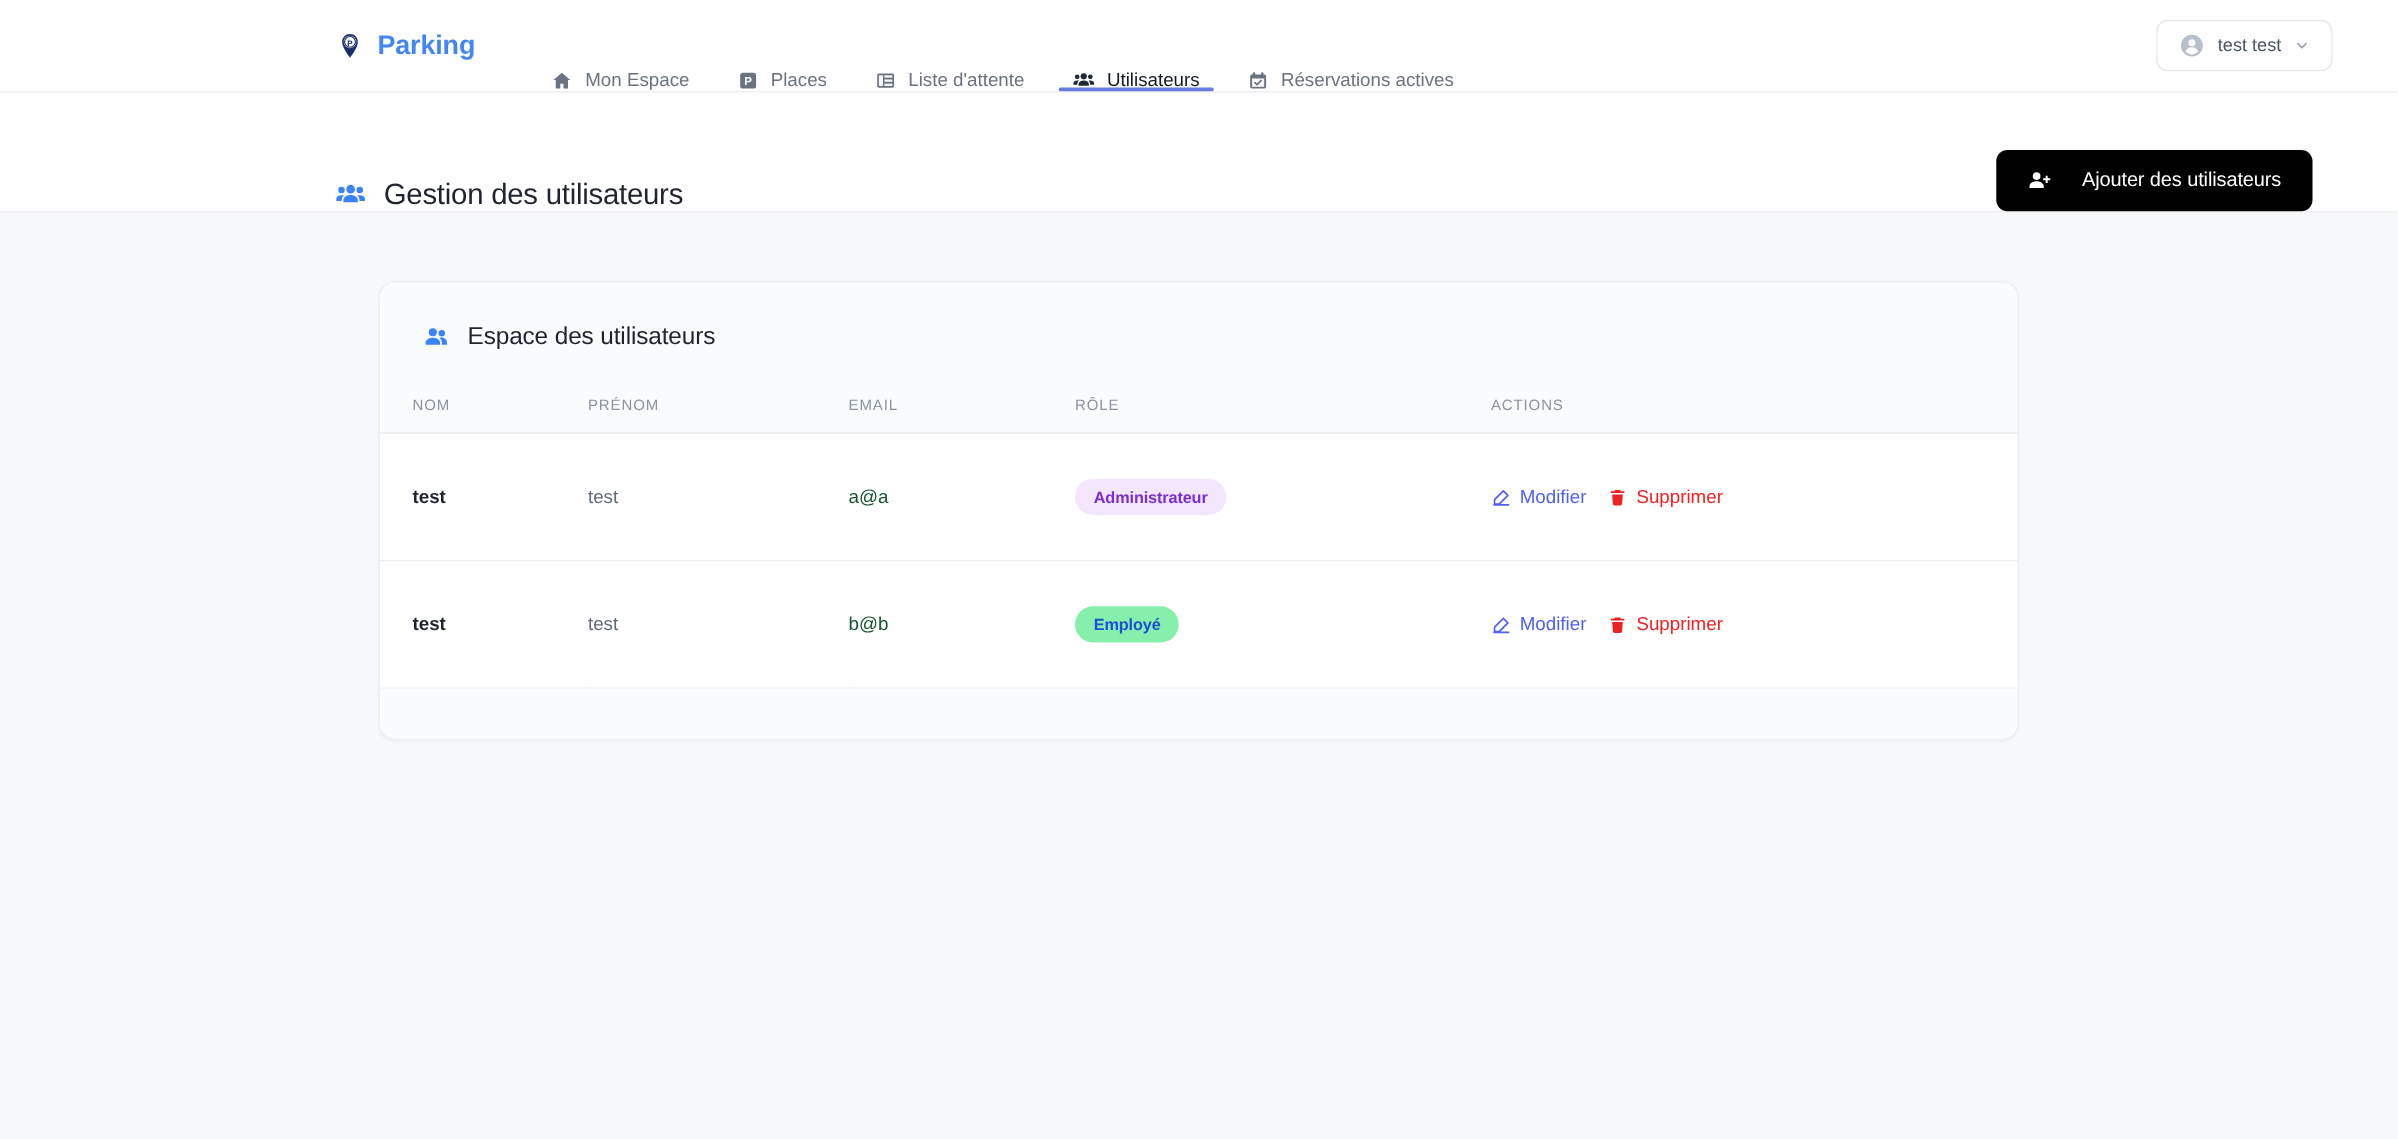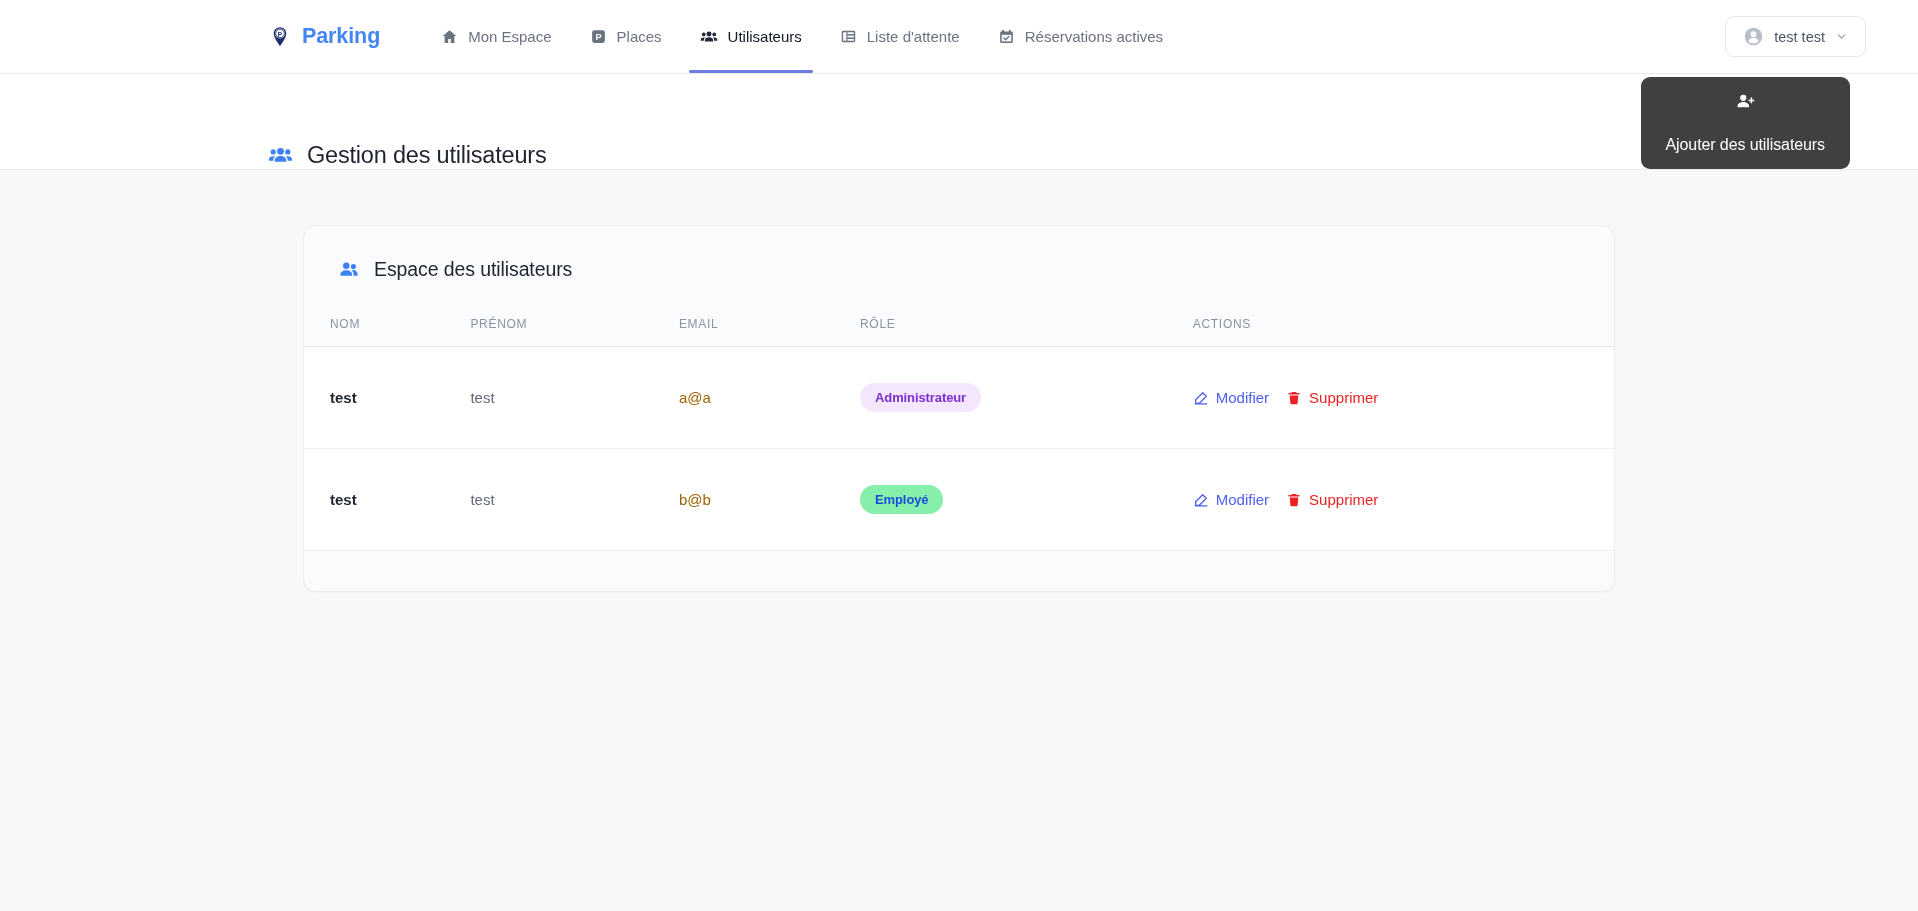--- a/index.html
+++ b/index.html
@@ -35,21 +35,21 @@
     font-size: 21.5px;
     font-weight: 700;
     color: #4285f4;
     letter-spacing: -0.1px;
   }
 
   .nav-items { display: flex; align-items: center; height: 74px; }
 
   .nav-item {
     display: flex;
-    align-items: center;
+    align-items: flex-end;
     gap: 10px;
     height: 72px;
     padding: 0 19px;
     font-size: 15px;
     color: #6b7280;
     cursor: pointer;
     position: relative;
     white-space: nowrap;
   }
   .nav-item .nav-ico { display: flex; align-items: center; color: #6b7280; }
@@ -95,30 +95,29 @@
     color: #1f2430;
     font-weight: 400;
     letter-spacing: -0.2px;
   }
 
   .add-btn {
     margin-left: auto;
     display: flex;
     align-items: center;
     gap: 25px;
-    background: #404040;
+    background: #000000;
     color: #ffffff;
     border: none;
     border-radius: 9px;
     padding: 15px 25px;
     font-size: 16px;
     font-family: "Liberation Sans", sans-serif;
     cursor: pointer;
     letter-spacing: -0.1px;
-    flex-direction: column;
   }
   .add-btn-ico { display: flex; align-items: center; }
 
   
   .main { padding: 55px 0 0 0; }
 
   .card {
     margin: 0 auto;
     width: 1312px;
     background: #fafbfc;
@@ -169,21 +168,21 @@
   .tbl tbody tr td:last-child  { padding-right: 26px; }
 
   .col-nom     { width: 158px; }
   .col-prenom  { width: 198px; }
   .col-email   { width: 172px; }
   .col-role    { width: 316px; }
   .col-actions { width: 400px; }
 
   .cell-nom    { color: #1f2430; font-weight: 700; }
   .cell-prenom { color: #616b7a; }
-  .cell-email  { color: #a16207; }
+  .cell-email  { color: #14532d; }
 
   .badge {
     display: inline-block;
     padding: 7px 15px;
     border-radius: 999px;
     font-size: 13px;
     font-weight: 700;
     letter-spacing: -0.1px;
   }
   .badge-admin    { background: #f4e6fd; color: #7b2fd0; }
@@ -236,45 +235,45 @@
     <div class="nav-item">
       <span class="nav-ico">
         <svg width="17" height="17" viewBox="0 0 24 24" fill="none">
           <rect x="3" y="3" width="18" height="18" rx="3.2" fill="currentColor"></rect>
           <text x="12" y="17" font-size="13" font-weight="700" fill="#ffffff" text-anchor="middle" font-family="Liberation Sans, sans-serif">P</text>
         </svg>
       </span>
       <span>Places</span>
     </div>
 
+    <div class="nav-item">
+      <span class="nav-ico">
+        <svg width="17" height="17" viewBox="0 0 24 24" fill="none">
+          <rect x="2.5" y="4" width="19" height="16" rx="2" fill="currentColor"></rect>
+          <rect x="4.4" y="6" width="4.6" height="12" fill="#ffffff" opacity="0.95"></rect>
+          <rect x="10.6" y="6" width="9" height="2.6" fill="#ffffff" opacity="0.95"></rect>
+          <rect x="10.6" y="10.7" width="9" height="2.6" fill="#ffffff" opacity="0.95"></rect>
+          <rect x="10.6" y="15.4" width="9" height="2.6" fill="#ffffff" opacity="0.95"></rect>
+        </svg>
+      </span>
+      <span>Liste d'attente</span>
+    </div>
+
     <div class="nav-item active">
       <span class="nav-ico">
         <svg width="18" height="18" viewBox="0 0 24 24" fill="currentColor">
           <circle cx="12" cy="8" r="3.3"></circle>
           <circle cx="5" cy="8.6" r="2.5"></circle>
           <circle cx="19" cy="8.6" r="2.5"></circle>
           <path d="M12 12.4c-3.2 0-5.5 1.7-5.5 3.8V18h11v-1.8c0-2.1-2.3-3.8-5.5-3.8z"></path>
           <path d="M5 12.6c-2.3 0-4 1.2-4 2.7V17h4.2v-.9c0-1.3.6-2.5 1.6-3.3-.6-.1-1.2-.2-1.8-.2z"></path>
           <path d="M19 12.6c-.6 0-1.2.1-1.8.2 1 .8 1.6 2 1.6 3.3v.9H23v-1.7c0-1.5-1.7-2.7-4-2.7z"></path>
         </svg>
       </span>
       <span>Utilisateurs</span>
-    </div>
-
-    <div class="nav-item">
-      <span class="nav-ico">
-        <svg width="17" height="17" viewBox="0 0 24 24" fill="none">
-          <rect x="2.5" y="4" width="19" height="16" rx="2" fill="currentColor"></rect>
-          <rect x="4.4" y="6" width="4.6" height="12" fill="#ffffff" opacity="0.95"></rect>
-          <rect x="10.6" y="6" width="9" height="2.6" fill="#ffffff" opacity="0.95"></rect>
-          <rect x="10.6" y="10.7" width="9" height="2.6" fill="#ffffff" opacity="0.95"></rect>
-          <rect x="10.6" y="15.4" width="9" height="2.6" fill="#ffffff" opacity="0.95"></rect>
-        </svg>
-      </span>
-      <span>Liste d'attente</span>
     </div>
 
     <div class="nav-item">
       <span class="nav-ico">
         <svg width="17" height="17" viewBox="0 0 24 24" fill="none">
           <rect x="3" y="5" width="18" height="16" rx="2" fill="currentColor"></rect>
           <rect x="6" y="2.6" width="2.6" height="4.2" rx="1.1" fill="currentColor"></rect>
           <rect x="15.4" y="2.6" width="2.6" height="4.2" rx="1.1" fill="currentColor"></rect>
           <rect x="5.2" y="9.6" width="13.6" height="9.4" fill="#ffffff" opacity="0.95"></rect>
           <path d="M8.4 14.2l2.3 2.3 4.6-4.6" stroke="currentColor" stroke-width="1.9" fill="none" stroke-linecap="round" stroke-linejoin="round"></path>

